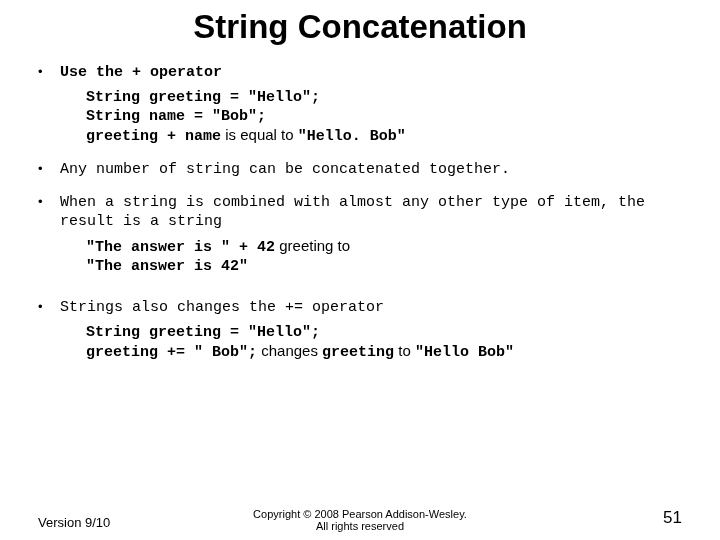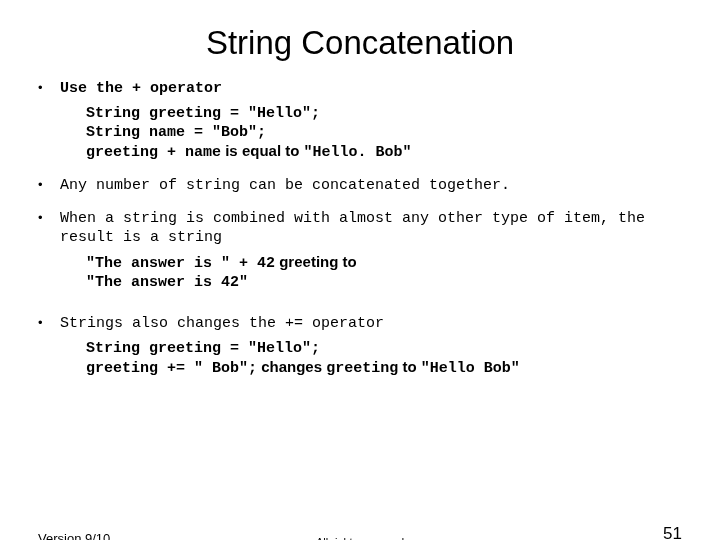--- a/index.html
+++ b/index.html
@@ -14,22 +14,22 @@
   }
   .slide {
     width: 720px;
     height: 540px;
     position: relative;
     box-sizing: border-box;
   }
   .title {
     text-align: center;
     font-size: 33px;
-    font-weight: 400;
-    margin-top: 24px;
+    font-weight: 700;
+    margin-top: 8px;
     margin-bottom: 18px;
   }
   .body {
     padding: 0 38px 0 38px;
     font-size: 15px;
     line-height: 1.25;
   }
   .bullet {
     display: flex;
     align-items: flex-start;
@@ -49,21 +49,21 @@
   .sub {
     margin-left: 48px;
     margin-top: 6px;
     font-weight: bold;
   }
   .mono {
     font-family: "Courier New", Courier, monospace;
     font-weight: bold;
   }
   .plain {
-    font-weight: bold;
+    font-weight: normal;
   }
   .btext.plain-content {
     font-weight: normal;
   }
   .footer {
     position: absolute;
     left: 0;
     bottom: 18px;
     width: 720px;
     font-size: 13px;
@@ -136,19 +136,19 @@
       <div>
         <span class="mono">greeting += " Bob";</span><span class="plain"> changes </span><span class="mono">greeting</span><span class="plain"> to </span><span class="mono">"Hello Bob"</span>
       </div>
     </div>
 
   </div>
 
   <div class="footer">
     <div class="version">Version 9/10</div>
     <div class="copyright">
-      <br>
+      <span>Copyright © 2008 Pearson Addison-Wesley.</span><br>
       <span>All rights reserved</span>
     </div>
     <div class="pagenum">51</div>
   </div>
 
 </div>
 
 </body></html>

